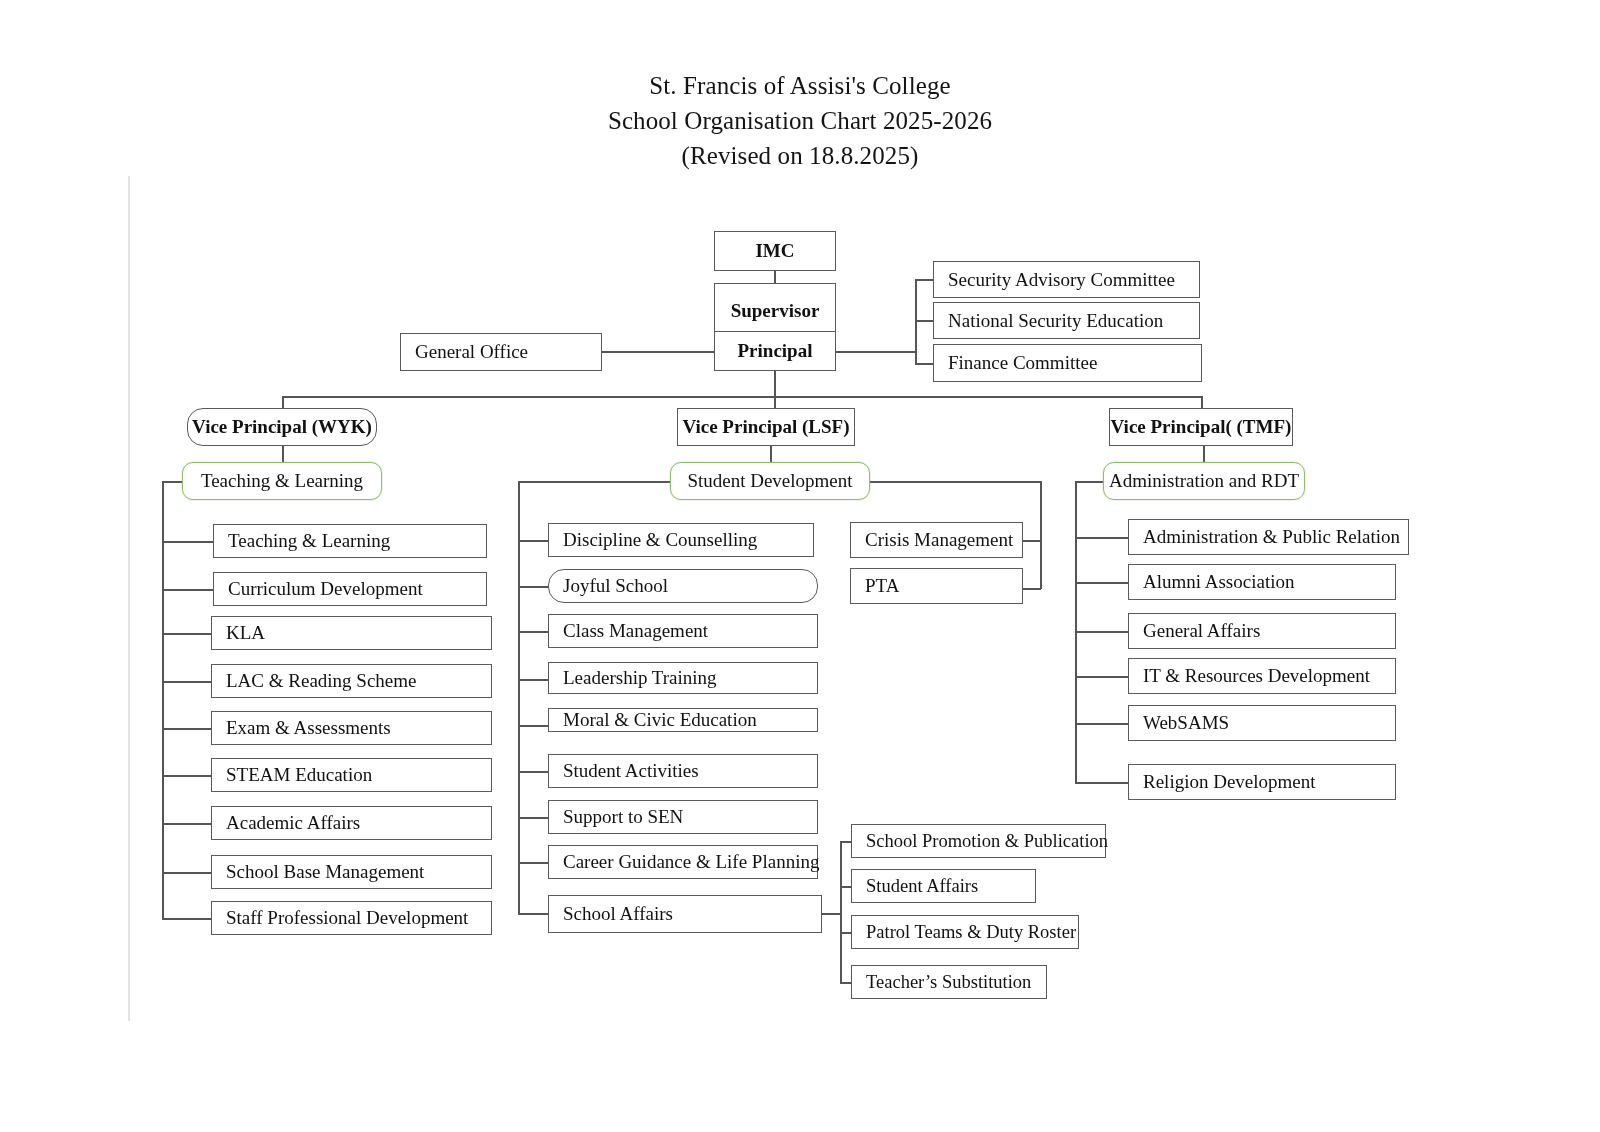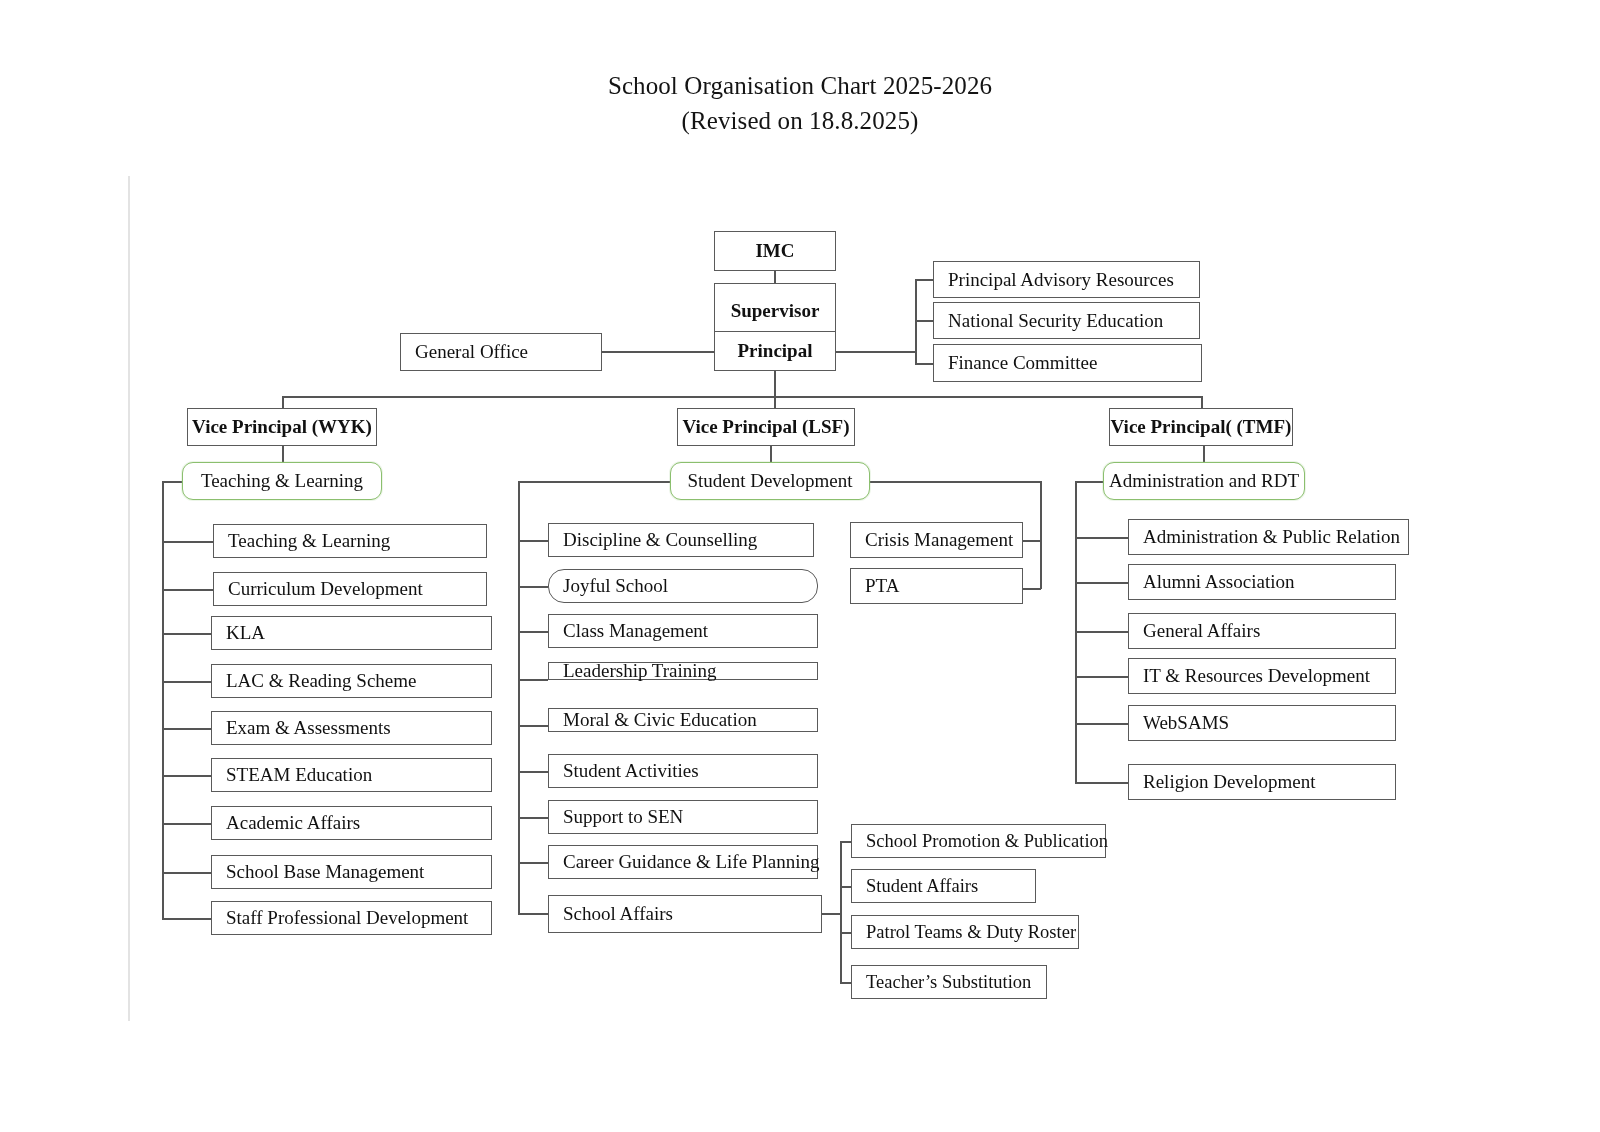--- a/index.html
+++ b/index.html
@@ -59,20 +59,21 @@
   .ln{position:absolute;background:#555;z-index:1;}
   .lnh{height:1.7px;}
   .lnv{width:1.7px;}
 </style>
 </head>
 <body>
 
 <div id="stage">
 
   <div class="title" style="top:68px;">
+    <div>St. Francis of Assisi's College</div>
     <div>School Organisation Chart 2025-2026</div>
     <div>(Revised on 18.8.2025)</div>
   </div>
 
   <div class="page-rule" style="left:128px;top:176px;width:1.5px;height:845px;"></div>
 
   <div class="node center bold" style="left:714px;top:231px;width:122px;height:40px;">
     <span>IMC</span>
   </div>
 
@@ -87,42 +88,42 @@
   <div class="node pad" style="left:400px;top:333px;width:202px;height:38px;">
     <span>General Office</span>
   </div>
 
   <div class="ln lnh" style="left:602px;top:351px;width:112px;"></div>
 
   <div class="ln lnv" style="left:774px;top:271px;height:12px;"></div>
   <div class="ln lnv" style="left:774px;top:321px;height:10px;"></div>
 
   <div class="node pad" style="left:933px;top:261px;width:267px;height:37px;">
-    <span>Principal Advisory Resources</span>
+    <span>Security Advisory Committee</span>
   </div>
   <div class="node pad" style="left:933px;top:302px;width:267px;height:37px;">
     <span>National Security Education</span>
   </div>
   <div class="node pad" style="left:933px;top:344px;width:269px;height:38px;">
     <span>Finance Committee</span>
   </div>
 
   <div class="ln lnh" style="left:836px;top:351px;width:81px;"></div>
   <div class="ln lnv" style="left:915px;top:279px;height:84px;"></div>
   <div class="ln lnh" style="left:915px;top:279px;width:18px;"></div>
   <div class="ln lnh" style="left:915px;top:320px;width:18px;"></div>
   <div class="ln lnh" style="left:915px;top:363px;width:18px;"></div>
 
   <div class="ln lnv" style="left:774px;top:371px;height:26px;"></div>
   <div class="ln lnh" style="left:282px;top:396px;width:920px;"></div>
   <div class="ln lnv" style="left:282px;top:396px;height:13px;"></div>
   <div class="ln lnv" style="left:774px;top:396px;height:13px;"></div>
   <div class="ln lnv" style="left:1201px;top:396px;height:13px;"></div>
 
-  <div class="node center bold" style="left:187px;top:408px;width:190px;height:38px;">
+  <div class="node center bold" style="left:187px;top:408px;width:190px;height:38px;border-radius:16px;">
     <span>Vice Principal (WYK)</span>
   </div>
   <div class="node center bold" style="left:677px;top:408px;width:178px;height:38px;">
     <span>Vice Principal (LSF)</span>
   </div>
   <div class="node center bold" style="left:1109px;top:408px;width:184px;height:38px;">
     <span>Vice Principal( (TMF)</span>
   </div>
 
   <div class="ln lnv" style="left:282px;top:446px;height:16px;"></div>
@@ -198,21 +199,21 @@
   <div class="node pad" style="left:548px;top:569px;width:270px;height:34px;border-radius:16px;">
     <span>Joyful School</span>
   </div>
   <div class="ln lnh" style="left:518px;top:586px;width:30px;"></div>
 
   <div class="node pad" style="left:548px;top:614px;width:270px;height:34px;text-align:center;">
     <span>Class Management</span>
   </div>
   <div class="ln lnh" style="left:518px;top:631px;width:30px;"></div>
 
-  <div class="node pad" style="left:548px;top:662px;width:270px;height:18px;">
+  <div class="node pad" style="left:548px;top:662px;width:270px;height:32px;">
     <span>Leadership Training</span>
   </div>
   <div class="ln lnh" style="left:518px;top:679px;width:30px;"></div>
 
   <div class="node pad" style="left:548px;top:708px;width:270px;height:24px;">
     <span>Moral &amp; Civic Education</span>
   </div>
   <div class="ln lnh" style="left:518px;top:725px;width:30px;"></div>
 
   <div class="node pad" style="left:548px;top:754px;width:270px;height:34px;">

